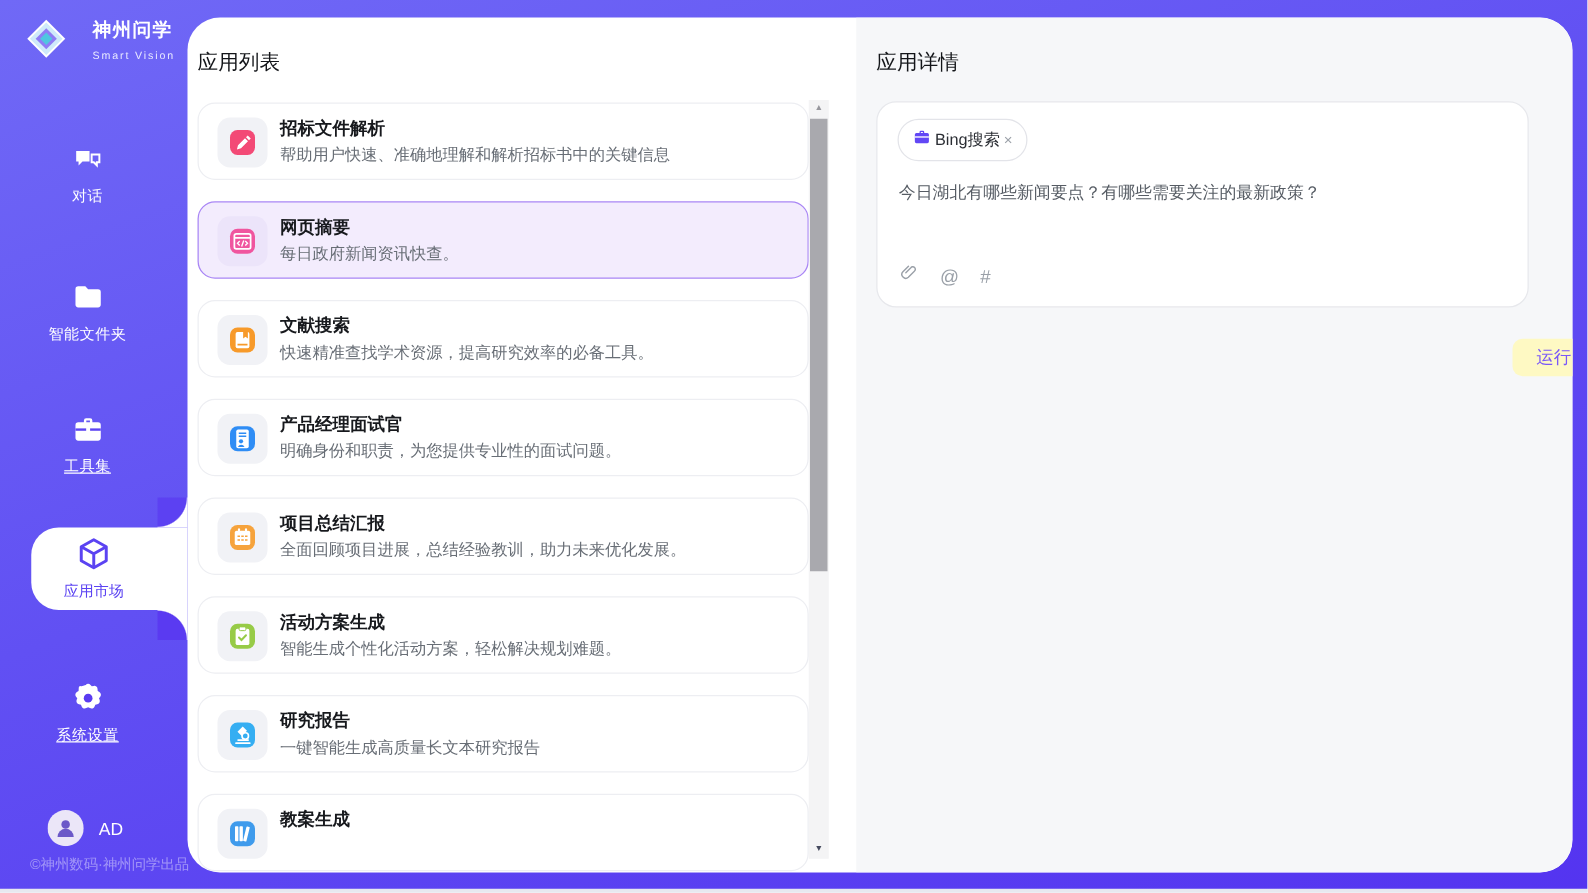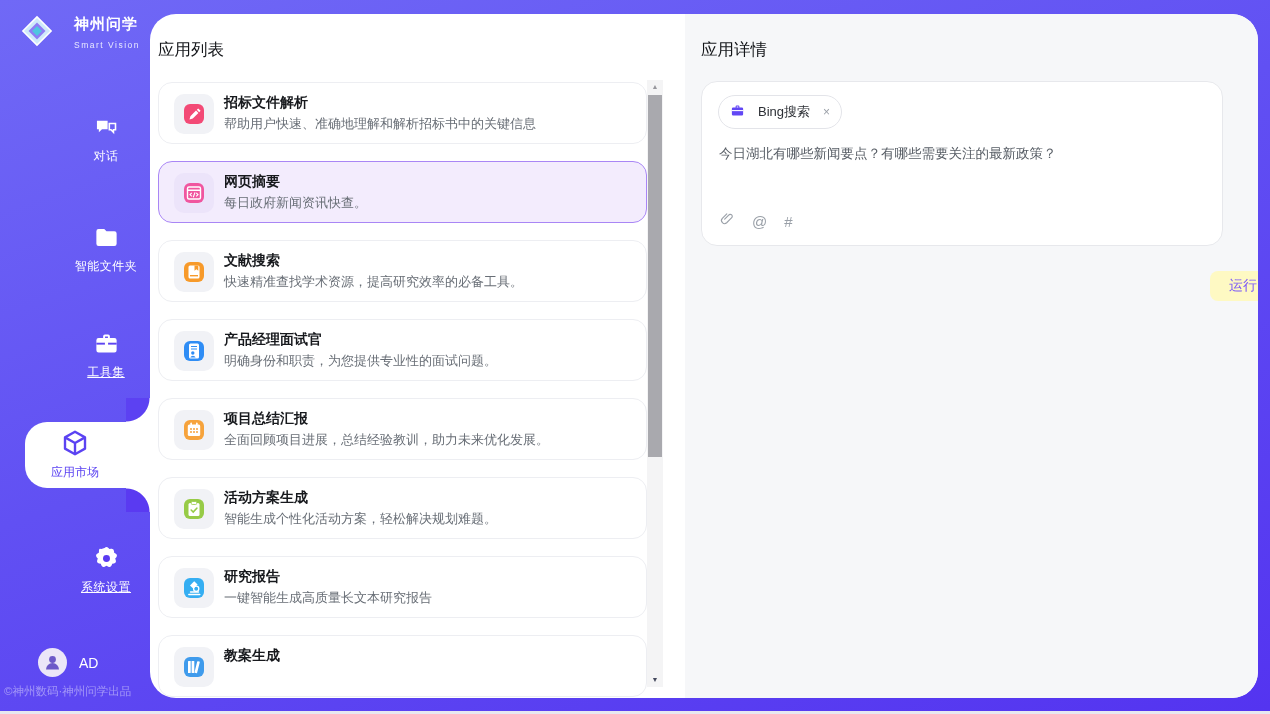--- a/index.html
+++ b/index.html
@@ -4,36 +4,36 @@
 <style>
   * { margin:0; padding:0; box-sizing:border-box; }
   html,body { width:1270px; height:714px; font-family:"Liberation Sans","DejaVu Sans",sans-serif; background:#e7e8f0; overflow:hidden; }
   .window { position:relative; width:1270px; height:711px; background:linear-gradient(160deg,#7069f6 0%,#6150f3 45%,#5434f0 100%); overflow:hidden; }
 
   
   .sidebar { position:absolute; left:0; top:0; width:150px; height:100%; }
   .logo { position:absolute; left:18px; top:12px; display:flex; align-items:center; gap:18px; }
   .logo-text .cn { color:#fff; font-size:15px; font-weight:bold; letter-spacing:1px; }
   .logo-text .en { color:#e8e9ff; font-size:8.5px; letter-spacing:1.5px; margin-top:1px; }
-  .nav-item { position:absolute; left:0; width:140px; text-align:center; color:#fff; cursor:pointer;margin-left:36px; }
+  .nav-item { position:absolute; left:0; width:140px; text-align:center; color:#fff; cursor:pointer; }
   .nav-item .nav-icon { display:inline-block; width:27px; height:27px; }
   .nav-item .nav-label { display:block; font-size:12px; margin-top:3px; letter-spacing:.5px; }
   .nav-label.underlined { text-decoration:underline; }
   .nav-chat { top:114px; } .nav-folder { top:224px; } .nav-tools { top:330px; } .nav-settings { top:545px; }
   
   .notch { position:absolute; left:25px; top:422px; width:125px; height:66px; background:#fff; border-radius:22px 0 0 22px; }
   .notch-curve { position:absolute; width:24px; height:24px; left:126px; }
   .notch-curve.top { top:398px; background:radial-gradient(circle 24px at 0 0, #5c41f2 23px, #fff 24px); }
   .notch-curve.bottom { top:488px; background:radial-gradient(circle 24px at 0 100%, #5a3af1 23px, #fff 24px); }
   .nav-market { position:absolute; left:25px; top:422px; width:100px; height:66px; text-align:center; padding-top:6px; cursor:pointer; }
   .nav-market .nav-label { color:#5b43f2; font-size:12px; margin-top:2px; display:block; }
   .user-row { position:absolute; left:38px; top:648px; display:flex; align-items:center; gap:12px; }
   .avatar { width:29px; height:29px; border-radius:50%; }
   .user-name { color:#fff; font-size:14px; }
-  .copyright { position:absolute; left:4px; top:684px; color:rgba(255,255,255,.42); font-size:11.5px; white-space:nowrap; }
+  .copyright { position:absolute; left:24px; top:684px; color:rgba(255,255,255,.42); font-size:11.5px; white-space:nowrap; }
 
   
   .content { position:absolute; left:150px; top:14px; right:12px; bottom:13px; background:#fff; border-radius:26px; overflow:hidden; }
 
   
   .list-pane { position:absolute; left:0; top:0; width:535px; height:100%; }
   .pane-title { font-size:16.5px; font-weight:normal; color:#131519; }
   .list-pane .pane-title { position:absolute; left:8px; top:25px; }
   .app-list { position:absolute; left:8px; top:68px; width:489px; }
   .app-card { position:relative; height:62px; border:1px solid #edeef2; border-radius:14px; background:#fff; margin-bottom:17px; cursor:pointer; }
@@ -47,21 +47,21 @@
   .scrollbar { position:absolute; left:497px; top:66px; width:16px; height:607px; background:#f4f4f5; }
   .sb-arrow { position:absolute; left:0; width:16px; height:14px; text-align:center; font-size:7px; line-height:14px; cursor:pointer; }
   .sb-up { top:0; color:#97979d; }
   .sb-down { bottom:0; color:#454a5e; }
   .sb-thumb { position:absolute; left:1px; top:15px; width:14px; height:362px; background:#a9a9ae; cursor:pointer; }
 
   
   .detail-pane { position:absolute; right:0; top:0; width:573px; height:100%; background:#f6f7f9; border-radius:0 26px 26px 0; }
   .detail-pane .pane-title { position:absolute; left:16px; top:25px; }
   .query-card { position:absolute; left:16px; top:67px; width:522px; height:165px; background:#fff; border:1px solid #e7e8ec; border-radius:16px; }
-  .chip { position:absolute; left:16px; top:13px; height:31px; border:1px solid #e3e4e9; border-radius:17px; background:#fff; display:flex; align-items:center; gap:13px; padding:16px 11px; cursor:pointer; }
+  .chip { position:absolute; left:16px; top:13px; height:31px; border:1px solid #e3e4e9; border-radius:17px; background:#fff; display:flex; align-items:center; gap:3px; padding:16px 11px; cursor:pointer; }
   .chip-label { font-size:13px; color:#2b2e34; }
   .chip-close { font-size:12px; color:#9ba0a8; cursor:pointer; }
   .query-text { position:absolute; left:17px; top:63px; font-size:13.5px; color:#565c64; }
   .tool-row { position:absolute; left:17px; bottom:13px; display:flex; align-items:center; gap:17px; color:#9aa0a8; }
   .tool-row .txt-ic { font-size:15px; cursor:pointer; }
   .run-btn { position:absolute; left:485px; top:257px; width:66px; height:30px; background:#fef9c3; color:#7a58f8; border:none; border-radius:8px; font-size:14px; cursor:pointer; font-family:inherit;margin-left:40px; }
 </style>
 </head>
 <body>
 

